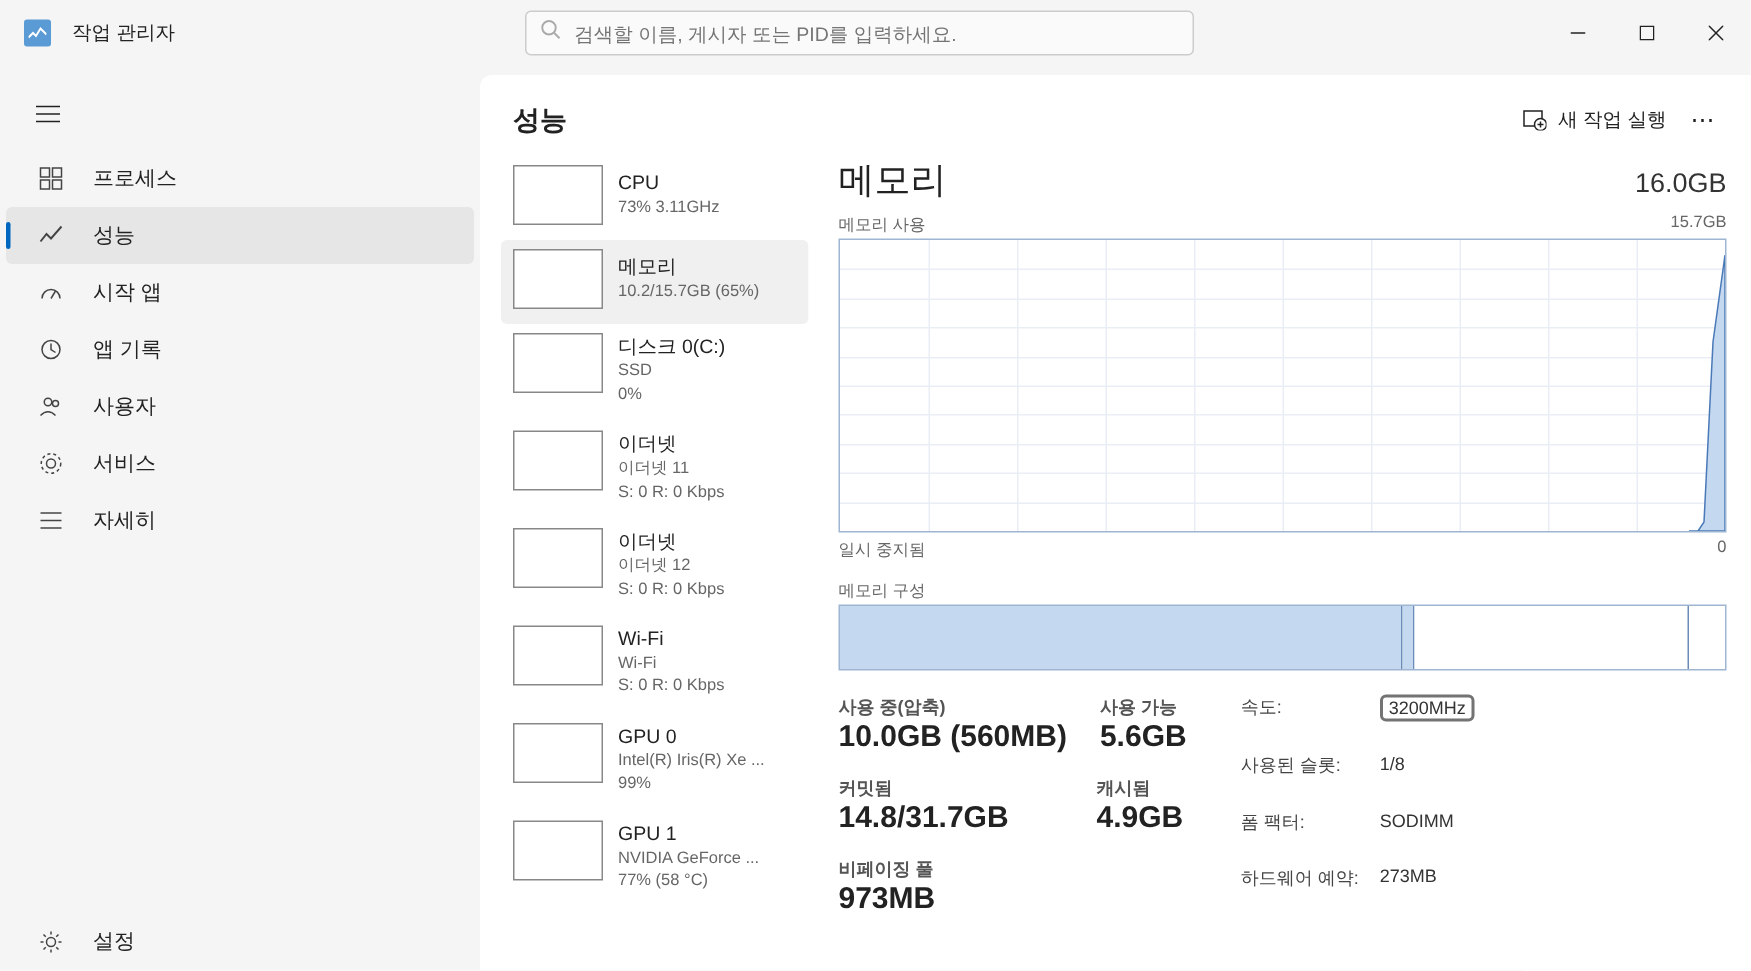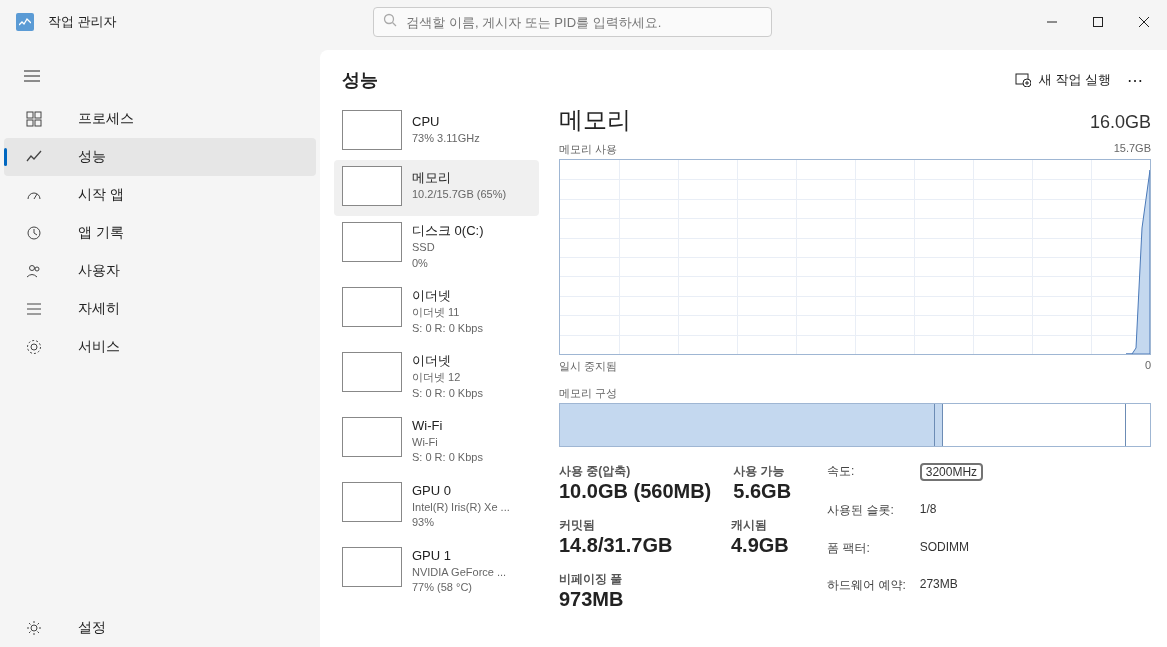--- a/index.html
+++ b/index.html
@@ -4,31 +4,31 @@
 <style>
 * { margin: 0; padding: 0; box-sizing: border-box; font-family: "Segoe UI", "Malgun Gothic", sans-serif; }
 body { background: #f5f5f5; width: 1167px; height: 647px; overflow: hidden; display: flex; flex-direction: column; }
 
 .titlebar { height: 44px; display: flex; align-items: center; background: #f5f5f5; }
 .titlebar-left { display: flex; align-items: flex-start; padding-left: 16px; gap: 14px; }
 .app-icon { width: 18px; height: 18px; background: #5b9bd5; border-radius: 2px; display: flex; align-items: center; justify-content: center; }
 .app-icon svg { width: 12px; height: 10px; }
 .app-title { font-size: 13px; color: #222; }
 .search-wrap { margin-left: auto; margin-right: auto; position: relative; }
-.search-input { width: 399px; height: 30px; border: 1px solid #ccc; border-radius: 4px; padding: 0 10px 0 32px; font-size: 13px; color: #888; background: #fafafa; }
+.search-input { width: 446px; height: 30px; border: 1px solid #ccc; border-radius: 4px; padding: 0 10px 0 32px; font-size: 13px; color: #888; background: #fafafa; }
 .search-icon { position: absolute; left: 10px; top: 50%; transform: translateY(-50%); color: #aaa; }
 .win-controls { display: flex; }
 .win-btn { width: 46px; height: 44px; display: flex; align-items: center; justify-content: center; color: #222; }
 
 .body-area { flex: 1; display: flex; min-height: 0; }
 
 .sidebar { width: 320px; background: #f5f5f5; display: flex; flex-direction: column; padding-top: 20px; }
 .nav-toggle { padding: 0 20px 12px; }
 .nav-toggle-btn { width: 24px; height: 24px; display: flex; align-items: center; justify-content: center; }
-.nav-item { display: flex; gap: 34px; padding: 10px 20px; font-size: 14px; color: #222; border-radius: 4px; margin: 0 4px; }
+.nav-item { display: flex; gap: 18px; padding: 10px 20px; font-size: 14px; color: #222; border-radius: 4px; margin: 0 4px; }
 .nav-item.selected { background: #e6e6e6; position: relative; }
 .nav-item.selected::before { content: ""; position: absolute; left: 0; top: 10px; bottom: 10px; width: 3px; background: #0067c0; border-radius: 2px; }
 .nav-item .icon { width: 20px; display: flex; align-items: center; justify-content: center; color: #444; }
 .nav-spacer { flex: 1; }
 
 .main { flex: 1; background: #fff; border-radius: 8px 0 0 0; margin-top: 6px; display: flex; flex-direction: column; min-width: 0; }
 .main-header { display: flex; align-items: center; padding: 18px 22px 12px; }
 .page-title { font-size: 18px; font-weight: 600; color: #222; }
 .header-actions { margin-left: auto; display: flex; align-items: center; gap: 16px; }
 .new-task-btn { display: flex; align-items: center; gap: 8px; font-size: 13px; color: #222; }
@@ -163,35 +163,35 @@
             <circle cx="6" cy="5" r="2.5" stroke="#444" fill="none"></circle>
             <circle cx="11" cy="6" r="2" stroke="#444" fill="none"></circle>
             <path d="M1 14 Q6 9 11 14" stroke="#444" fill="none"></path>
           </svg>
         </span>
         <span>사용자</span>
       </div>
     <div class="nav-item">
         <span class="icon">
           <svg width="16" height="16">
+            <circle cx="8" cy="8" r="3" stroke="#444" fill="none"></circle>
+            <circle cx="8" cy="8" r="6.5" stroke="#444" fill="none" stroke-dasharray="2 2"></circle>
+          </svg>
+        </span>
+        <span>서비스</span>
+      </div>
+    <div class="nav-item">
+        <span class="icon">
+          <svg width="16" height="16">
             <line x1="1" y1="3" x2="15" y2="3" stroke="#444"></line>
             <line x1="1" y1="8" x2="15" y2="8" stroke="#444"></line>
             <line x1="1" y1="13" x2="15" y2="13" stroke="#444"></line>
           </svg>
         </span>
         <span>자세히</span>
-      </div>
-    <div class="nav-item">
-        <span class="icon">
-          <svg width="16" height="16">
-            <circle cx="8" cy="8" r="3" stroke="#444" fill="none"></circle>
-            <circle cx="8" cy="8" r="6.5" stroke="#444" fill="none" stroke-dasharray="2 2"></circle>
-          </svg>
-        </span>
-        <span>서비스</span>
       </div>
     <div class="nav-spacer"></div>
     <div class="nav-item">
         <span class="icon">
           <svg width="16" height="16">
             <circle cx="8" cy="8" r="3" stroke="#444" fill="none"></circle>
             <path d="M8 1 L8 3 M8 13 L8 15 M1 8 L3 8 M13 8 L15 8 M3 3 L4.5 4.5 M11.5 11.5 L13 13 M13 3 L11.5 4.5 M4.5 11.5 L3 13" stroke="#444"></path>
           </svg>
         </span>
         <span>설정</span>
@@ -261,21 +261,21 @@
               <span class="res-name">Wi-Fi</span>
               <span class="res-sub">Wi-Fi</span>
               <span class="res-sub">S: 0 R: 0 Kbps</span>
             </div>
           </div>
         <div class="res-item">
             <div class="res-thumb"></div>
             <div class="res-info">
               <span class="res-name">GPU 0</span>
               <span class="res-sub">Intel(R) Iris(R) Xe ...</span>
-              <span class="res-sub">93%</span>
+              <span class="res-sub">99%</span>
             </div>
           </div>
         <div class="res-item">
             <div class="res-thumb"></div>
             <div class="res-info">
               <span class="res-name">GPU 1</span>
               <span class="res-sub">NVIDIA GeForce ...</span>
               <span class="res-sub">77% (58 °C)</span>
             </div>
           </div>

